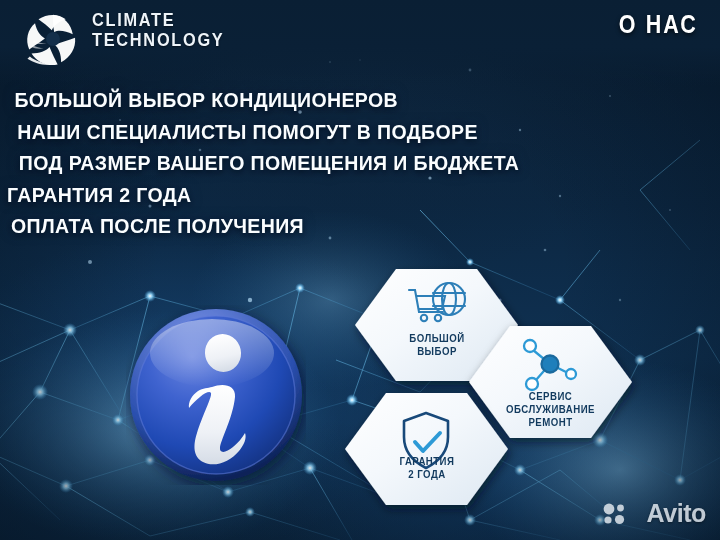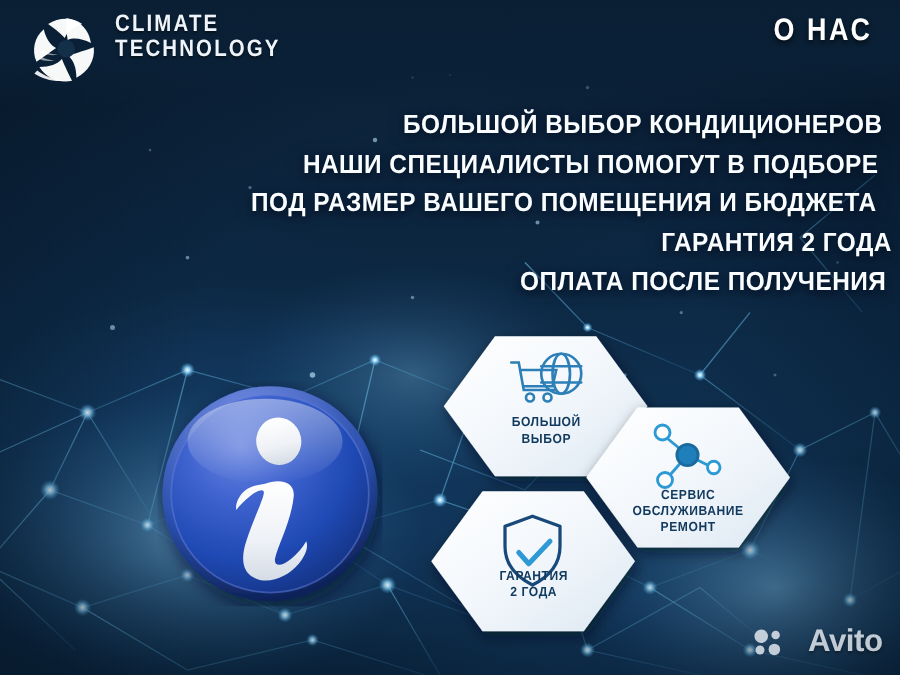--- a/index.html
+++ b/index.html
@@ -39,21 +39,21 @@
   }
   .about{
     position:absolute;right:22px;top:10px;
     color:#ffffff;font-size:25px;font-weight:700;letter-spacing:2.4px;
     transform:scaleX(.86);transform-origin:right center;white-space:nowrap;
     text-shadow:0 2px 5px rgba(0,0,0,.65);
   }
   
   .headline{
     position:absolute;left:0;right:0;top:86px;text-align:center;
-    display:flex;flex-direction:column;align-items:flex-end;gap:3px;
+    display:flex;flex-direction:column;align-items:flex-start;gap:3px;
   }
   .headline div{
     color:#fafdff;font-size:21px;font-weight:700;letter-spacing:.4px;
     transform:scaleX(.93);white-space:nowrap;line-height:1.36;
     text-shadow:0 2px 6px rgba(2,14,28,.85),0 0 12px rgba(10,40,70,.6);
   }
   
   .orb{position:absolute;left:126px;top:305px;width:180px;height:180px;}
   
   .hexwrap{position:absolute;left:0;top:0;width:720px;height:540px;pointer-events:none;}

